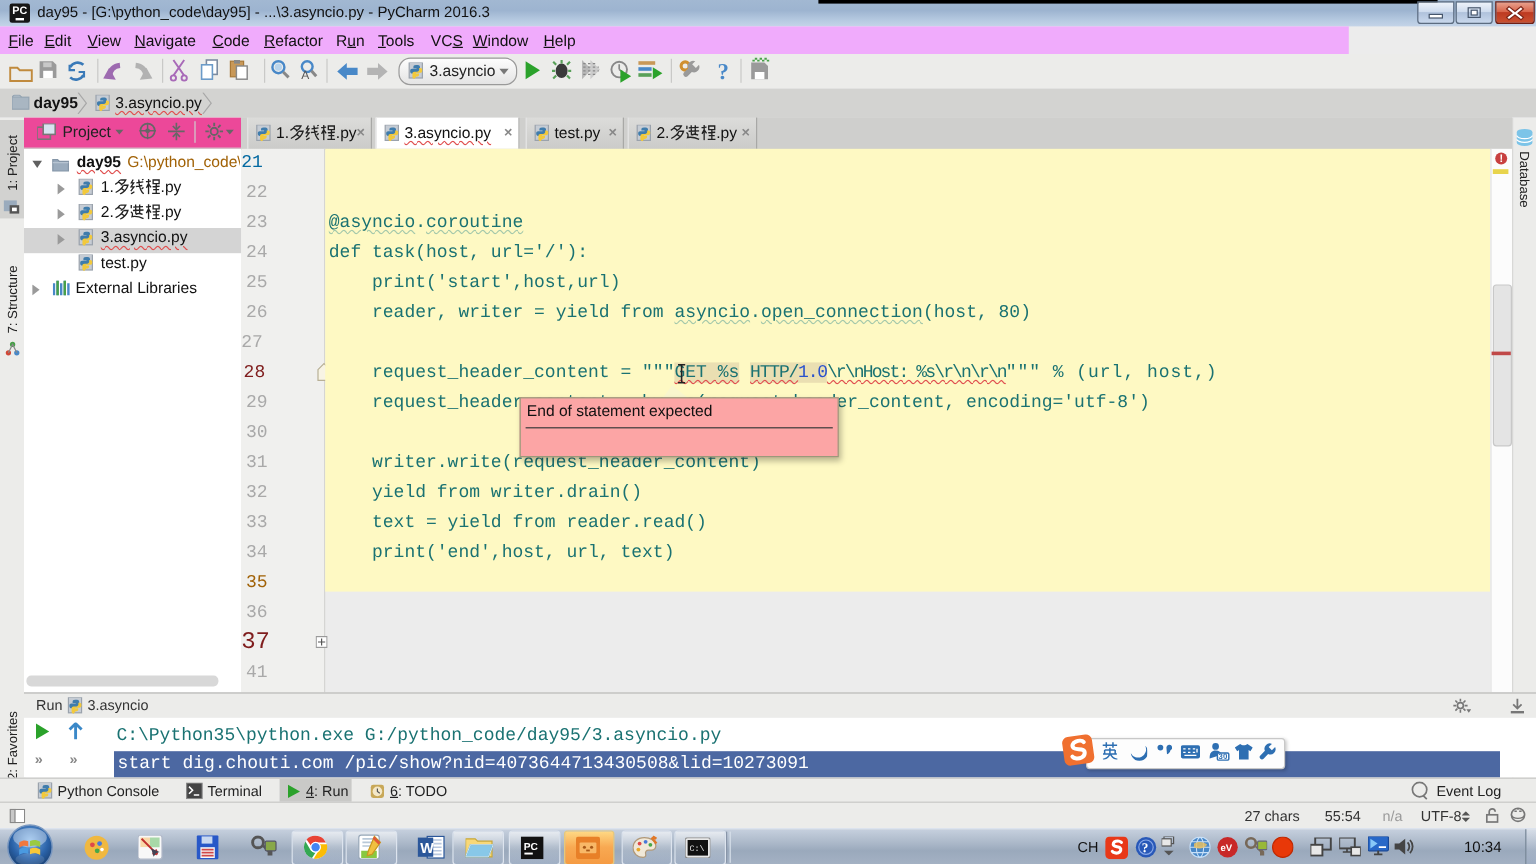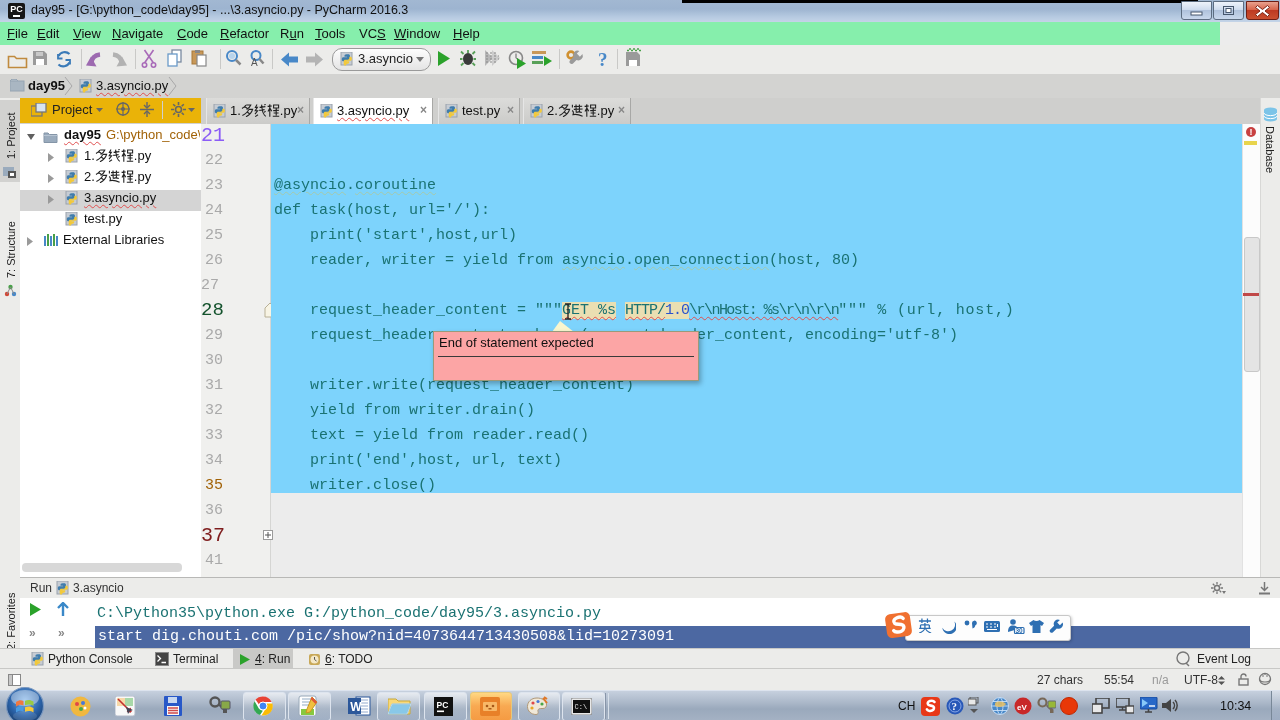--- a/index.html
+++ b/index.html
@@ -55,21 +55,21 @@
     <svg width="29" height="17">
       <rect x="9.5" y="4.5" width="10" height="8" fill="none" stroke="#46566c"></rect>
       <rect x="12" y="6.5" width="5" height="4" fill="#fff" stroke="#46566c"></rect>
     </svg>
   </div>
 <div class="abs" style="left:1246px;top:1px;width:31px;height:17px;border:1px solid #6e1f15;border-radius:0 0 3px 3px;background:linear-gradient(#e8a18e,#d8664c 45%,#bd3a22 50%,#ca5030)">
     <svg width="31" height="17">
       <path d="M10.5 3.5 L15.5 7.5 L20.5 3.5 L22.5 5.5 L18 9 L22.5 12.5 L20.5 14.5 L15.5 10.5 L10.5 14.5 L8.5 12.5 L13 9 L8.5 5.5 Z" fill="#fff" stroke="#7c2417" stroke-width="1"></path>
     </svg>
   </div>
-<div class="abs" style="left:0;top:22px;width:1220px;height:23px;background:#86efac;color:#111">
+<div class="abs" style="left:0;top:22px;width:1124px;height:23px;background:#f0abfc;color:#111">
     <span style="position:absolute;left:7px;top:4px"><u>F</u>ile</span>
     <span style="position:absolute;left:37px;top:4px"><u>E</u>dit</span>
     <span style="position:absolute;left:73px;top:4px"><u>V</u>iew</span>
     <span style="position:absolute;left:112px;top:4px"><u>N</u>avigate</span>
     <span style="position:absolute;left:177px;top:4px"><u>C</u>ode</span>
     <span style="position:absolute;left:220px;top:4px"><u>R</u>efactor</span>
     <span style="position:absolute;left:280px;top:4px">R<u>u</u>n</span>
     <span style="position:absolute;left:315px;top:4px"><u>T</u>ools</span>
     <span style="position:absolute;left:359px;top:4px">VC<u>S</u></span>
     <span style="position:absolute;left:394px;top:4px"><u>W</u>indow</span>
@@ -200,21 +200,21 @@
 <svg class="abs" style="left:4px;top:284px" width="13" height="13">
     <circle cx="3" cy="10" r="2.2" fill="#d04838"></circle>
     <circle cx="10" cy="10" r="2.2" fill="#4888c8"></circle>
     <circle cx="6.5" cy="3" r="2.2" fill="#48a048"></circle>
     <path d="M3 10 L6.5 3 L10 10" stroke="#888" fill="none"></path>
   </svg>
 <svg class="abs" style="left:3px;top:655px" width="15" height="15">
     <path d="M7.5 0 l2.2 4.8 5 .5 -3.8 3.4 1.1 5 -4.5 -2.7 -4.5 2.7 1.1 -5 L.3 5.3 l5 -.5 z" fill="#e8a848"></path>
   </svg>
 <div class="abs" style="left:20px;top:98px;width:181px;height:479px;background:#fff"></div>
-<div class="abs" style="left:20px;top:98px;width:181px;height:25px;background:#eab308;border-bottom:1px solid #d2d2d0">
+<div class="abs" style="left:20px;top:98px;width:181px;height:25px;background:#ec4899;border-bottom:1px solid #d2d2d0">
     <svg class="abs" style="left:11px;top:5px" width="16" height="14">
       <rect x="0" y="3" width="11" height="10" fill="none" stroke="#777" stroke-width="1.3"></rect>
       <rect x="5" y="0" width="10" height="9" fill="#d8e4f0" stroke="#777" stroke-width="1.3"></rect>
     </svg>
     <span class="abs" style="left:32px;top:4px;color:#222">Project</span>
     <svg class="abs" style="left:76px;top:10px" width="8" height="5">
       <path d="M0 0 h7 l-3.5 4 z" fill="#666"></path>
     </svg>
     <svg class="abs" style="left:96px;top:4px" width="15" height="15">
       <circle cx="7" cy="7" r="6" fill="none" stroke="#666" stroke-width="1.4"></circle>
@@ -330,58 +330,57 @@
         </svg><svg width="13" height="13" viewBox="0 0 13 13" style="display:inline-block;vertical-align:-2px;color:#222">
           <use href="#cjk_jin"></use>
         </svg><svg width="13" height="13" viewBox="0 0 13 13" style="display:inline-block;vertical-align:-2px;color:#222">
           <use href="#cjk_cheng"></use>
         </svg>.py</span>
       <span class="abs" style="right:5px;top:5px;color:#888;font-weight:bold;font-size:12px">×</span>
     </div>
   </div>
 <div class="abs" style="left:201px;top:124px;width:69px;height:453px;background:#f0f0ee;border-right:1px solid #d5d5d3"></div>
 <div class="abs" style="left:201px;top:124px;width:70px;height:453px;overflow:hidden">
-    <div class="abs mono" style="left:0;top:-1px;width:22px;height:25px;line-height:25px;font-size:20px;color:#8b5cf6;text-align:right">21</div>
+    <div class="abs mono" style="left:0;top:-1px;width:22px;height:25px;line-height:25px;font-size:15px;color:#0369a1;">21</div>
     <div class="abs mono" style="left:0;top:24px;width:22px;height:25px;line-height:25px;font-size:15px;color:#a9a9a9;text-align:right">22</div>
     <div class="abs mono" style="left:0;top:49px;width:22px;height:25px;line-height:25px;font-size:15px;color:#a9a9a9;text-align:right">23</div>
     <div class="abs mono" style="left:0;top:74px;width:22px;height:25px;line-height:25px;font-size:15px;color:#a9a9a9;text-align:right">24</div>
     <div class="abs mono" style="left:0;top:99px;width:22px;height:25px;line-height:25px;font-size:15px;color:#a9a9a9;text-align:right">25</div>
     <div class="abs mono" style="left:0;top:124px;width:22px;height:25px;line-height:25px;font-size:15px;color:#a9a9a9;text-align:right">26</div>
     <div class="abs mono" style="left:0;top:149px;width:22px;height:25px;line-height:25px;font-size:15px;color:#a9a9a9;text-align:left">27</div>
-    <div class="abs mono" style="left:0;top:174px;width:22px;height:25px;line-height:25px;font-size:19px;color:#14532d;text-align:left">28</div>
+    <div class="abs mono" style="left:0;top:174px;width:22px;height:25px;line-height:25px;font-size:15px;color:#7f1d1d;text-align:center">28</div>
     <div class="abs mono" style="left:0;top:199px;width:22px;height:25px;line-height:25px;font-size:15px;color:#a9a9a9;text-align:right">29</div>
     <div class="abs mono" style="left:0;top:224px;width:22px;height:25px;line-height:25px;font-size:15px;color:#a9a9a9;text-align:right">30</div>
     <div class="abs mono" style="left:0;top:249px;width:22px;height:25px;line-height:25px;font-size:15px;color:#a9a9a9;text-align:right">31</div>
     <div class="abs mono" style="left:0;top:274px;width:22px;height:25px;line-height:25px;font-size:15px;color:#a9a9a9;text-align:right">32</div>
     <div class="abs mono" style="left:0;top:299px;width:22px;height:25px;line-height:25px;font-size:15px;color:#a9a9a9;text-align:right">33</div>
     <div class="abs mono" style="left:0;top:324px;width:22px;height:25px;line-height:25px;font-size:15px;color:#a9a9a9;text-align:right">34</div>
     <div class="abs mono" style="left:0;top:349px;width:22px;height:25px;line-height:25px;font-size:15px;color:#a16207;text-align:right">35</div>
     <div class="abs mono" style="left:0;top:374px;width:22px;height:25px;line-height:25px;font-size:15px;color:#a9a9a9;text-align:right">36</div>
     <div class="abs mono" style="left:0;top:399px;width:22px;height:25px;line-height:25px;font-size:20px;color:#7f1d1d;text-align:center">37</div>
     <div class="abs mono" style="left:0;top:424px;width:22px;height:25px;line-height:25px;font-size:15px;color:#a9a9a9;text-align:right">41</div>
   </div>
 <svg class="abs" style="left:263px;top:302px" width="14" height="17">
     <path d="M2 6 L7 1 L12 6 V15 H2 Z" fill="#f8f4e4" stroke="#b8b096"></path>
   </svg>
 <svg class="abs" style="left:263px;top:530px" width="10" height="10">
     <rect x="0.5" y="0.5" width="9" height="9" fill="#fff" stroke="#9a9a9a"></rect>
     <path d="M2 5 H8 M5 2 V8" stroke="#555"></path>
   </svg>
-<div class="abs" style="left:271px;top:124px;width:971px;height:369px;background:#7dd3fc;overflow:hidden">
+<div class="abs" style="left:271px;top:124px;width:971px;height:369px;background:#fef9c3;overflow:hidden">
     <div class="abs mono" style="left:3px;top:49px;height:25px;line-height:25px;font-size:15px;color:#1a7272;white-space:pre"><span class="gw">@asyncio</span>.<span class="gw">coroutine</span></div>
     <div class="abs mono" style="left:3px;top:74px;height:25px;line-height:25px;font-size:15px;color:#1a7272;white-space:pre">def task(host, url='/'):</div>
     <div class="abs mono" style="left:3px;top:99px;height:25px;line-height:25px;font-size:15px;color:#1a7272;white-space:pre">    print('start',host,url)</div>
     <div class="abs mono" style="left:3px;top:124px;height:25px;line-height:25px;font-size:15px;color:#1a7272;white-space:pre">    reader, writer = yield from <span class="gw">asyncio</span>.<span class="gw">open_connection</span>(host, 80)</div>
     <div class="abs mono" style="left:3px;top:174px;height:25px;line-height:25px;font-size:15px;color:#1a7272;white-space:pre">    request_header_content = """<span class="hl rw">GET %s</span> <span class="hl"><span class="rw" style="letter-spacing:-1px">HTTP/</span><span class="blue" style="letter-spacing:-1px">1.0</span></span><span class="rw" style="letter-spacing:-1.55px">\r\nHost: %s\r\n\r\n</span><span style="letter-spacing:0.8px">""" % (url, host,)</span></div>
     <div class="abs mono" style="left:3px;top:199px;height:25px;line-height:25px;font-size:15px;color:#1a7272;white-space:pre">    request_header_content = bytes(request_header_content, encoding='utf-8')</div>
     <div class="abs mono" style="left:3px;top:249px;height:25px;line-height:25px;font-size:15px;color:#1a7272;white-space:pre">    writer.write(request_header_content)</div>
     <div class="abs mono" style="left:3px;top:274px;height:25px;line-height:25px;font-size:15px;color:#1a7272;white-space:pre">    yield from writer.drain()</div>
     <div class="abs mono" style="left:3px;top:299px;height:25px;line-height:25px;font-size:15px;color:#1a7272;white-space:pre">    text = yield from reader.read()</div>
     <div class="abs mono" style="left:3px;top:324px;height:25px;line-height:25px;font-size:15px;color:#1a7272;white-space:pre">    print('end',host, url, text)</div>
-    <div class="abs mono" style="left:3px;top:349px;height:25px;line-height:25px;font-size:15px;color:#1a7272;white-space:pre">    writer.close()</div>
     <div class="abs mono" style="left:3px;top:399px;height:25px;line-height:25px;font-size:15px;color:#1a7272;white-space:pre">tasks = [<span style="background:#e6f2e0;border:1px solid #a8c8a8;padding:0 1px">...</span>]</div>
   </div>
 <svg class="abs" style="left:563px;top:303px" width="10" height="18">
     <path d="M2 1 H8 M5 1 V16 M2 16 H8" stroke="#222" stroke-width="1.3" fill="none"></path>
   </svg>
 <div class="abs" style="left:1242px;top:124px;width:18px;height:453px;background:#fcfcfc;border-left:1px solid #e2e2e2"></div>
 <div class="abs" style="left:1246px;top:127px;width:10px;height:10px;background:#c84040;border-radius:50%;color:#fff;font-size:9px;font-weight:bold;text-align:center;line-height:10px">!</div>
 <div class="abs" style="left:1244px;top:141px;width:13px;height:4px;background:#e8d44c"></div>
 <div class="abs" style="left:1244px;top:237px;width:14px;height:133px;background:#e4e4e4;border:1px solid #c8c8c8;border-radius:3px"></div>
 <div class="abs" style="left:1243px;top:293px;width:16px;height:3px;background:#c04848"></div>

